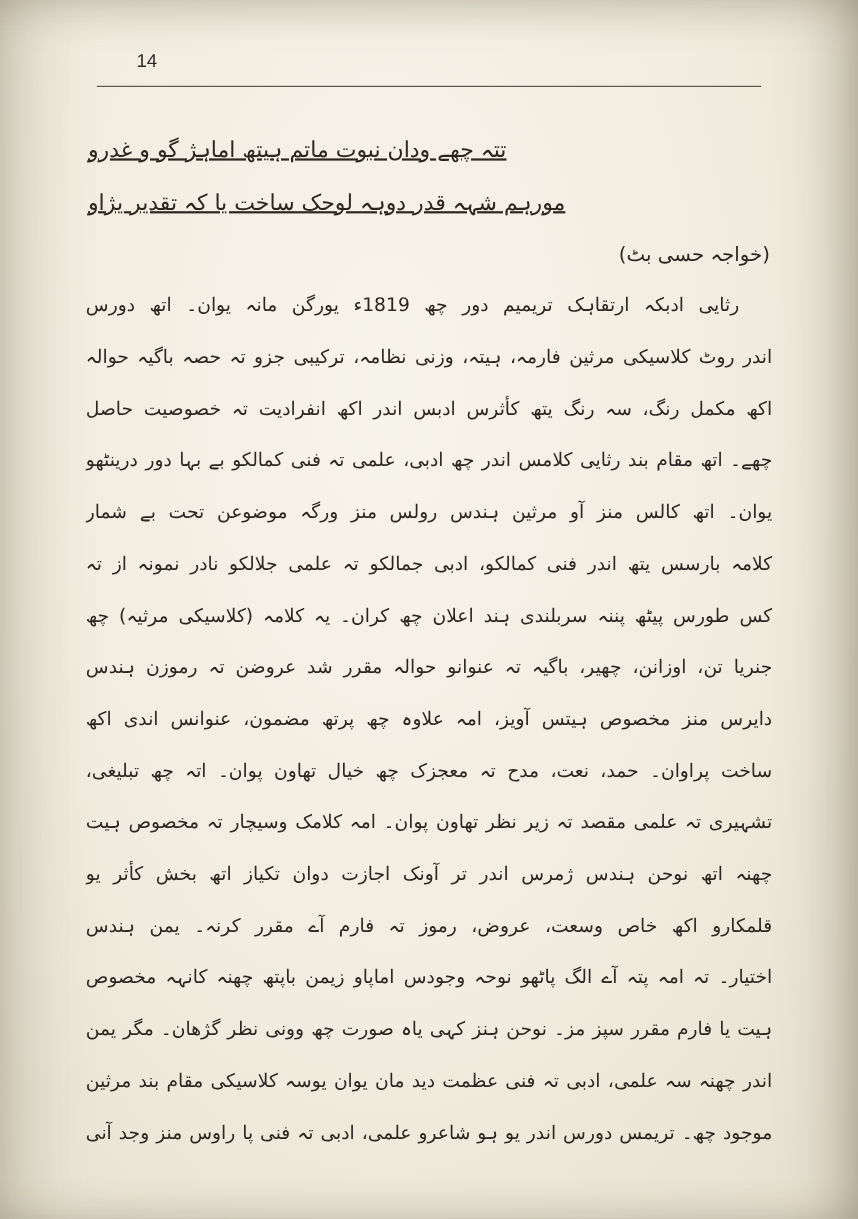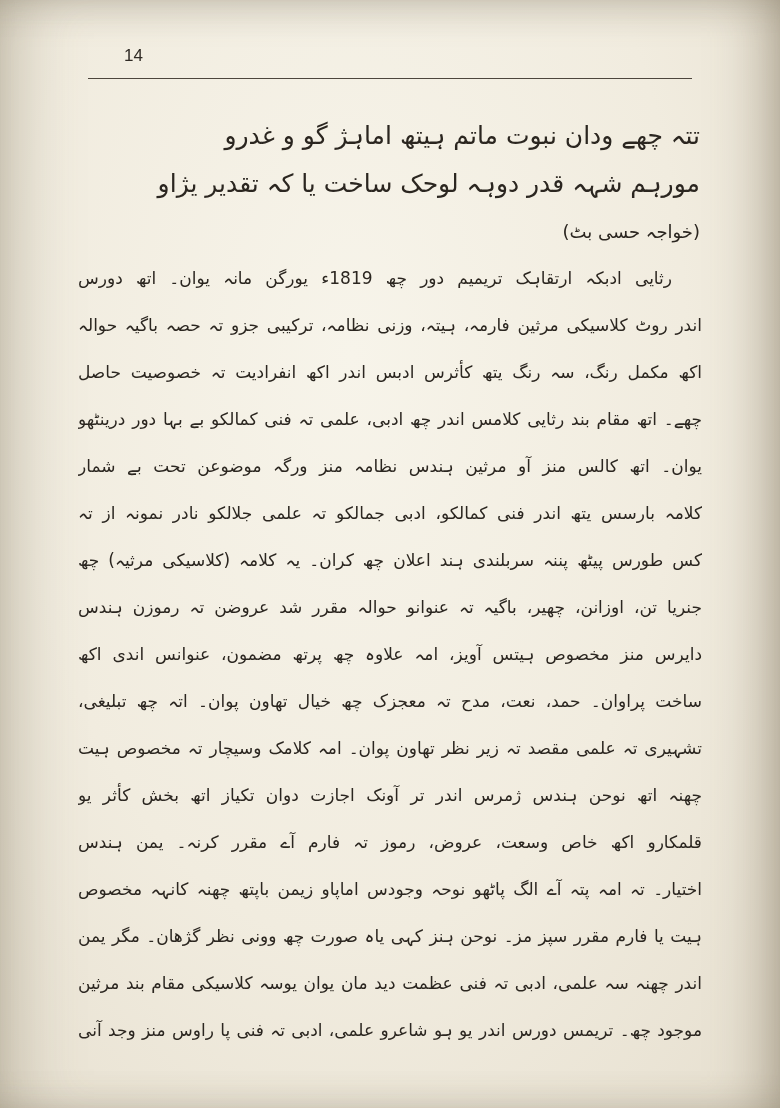--- a/index.html
+++ b/index.html
@@ -34,24 +34,25 @@
   }
   .rule{
     position:absolute;top:78px;right:88px;left:88px;height:0;
     border-top:1.5px solid #4d463d;
   }
   .verse{
     position:absolute;top:112px;right:80px;left:80px;
     direction:rtl;
   }
   .verse .vline{
-    text-align:right;
-    font-size:25px;line-height:48px;
+    text-align:left;
+    font-size:20px;line-height:48px;
     white-space:nowrap;
     color:#2b2620;
+    text-decoration:underline;
   }
   .verse .attribution{
     direction:rtl;
     text-align:right;
     font-size:18px;line-height:48px;
     color:#2b2620;
   }
   .body-text{
     position:absolute;top:255px;right:78px;left:78px;bottom:0;
     direction:rtl;
@@ -84,21 +85,21 @@
     <div class="vline">تتہ چھے ودان نبوت ماتم ہیتھ اماہژ گو و غدرو</div>
     <div class="vline">مورہم شہہ قدر دوہہ لوحک ساخت یا کہ تقدیر یژاو</div>
     <div class="attribution">(خواجہ حسی بٹ)</div>
   </div>
 
   <div class="body-text">
     <div class="bline first">رثایی ادبکہ ارتقاہک تریمیم دور چھ 1819ء یورگن مانہ یوان۔ اتھ دورس</div>
     <div class="bline">اندر روٹ کلاسیکی مرثین فارمہ، ہیتہ، وزنی نظامہ، ترکیبی جزو تہ حصہ باگیہ حوالہ</div>
     <div class="bline">اکھ مکمل رنگ، سہ رنگ یتھ کأثرس ادبس اندر اکھ انفرادیت تہ خصوصیت حاصل</div>
     <div class="bline">چھے۔ اتھ مقام بند رثایی کلامس اندر چھ ادبی، علمی تہ فنی کمالکو بے بہا دور درینٹھو</div>
-    <div class="bline">یوان۔ اتھ کالس منز آو مرثین ہندس نظامہ منز ورگہ موضوعن تحت بے شمار</div>
+    <div class="bline">یوان۔ اتھ کالس منز آو مرثین ہندس رولس منز ورگہ موضوعن تحت بے شمار</div>
     <div class="bline">کلامہ بارسس یتھ اندر فنی کمالکو، ادبی جمالکو تہ علمی جلالکو نادر نمونہ از تہ مقبولیت</div>
     <div class="bline">کس طورس پیٹھ پننہ سربلندی ہند اعلان چھ کران۔ یہ کلامہ (کلاسیکی مرثیہ) چھ</div>
     <div class="bline">جنریا تن، اوزانن، چھیر، باگیہ تہ عنوانو حوالہ مقرر شد عروضن تہ رموزن ہندس</div>
     <div class="bline">دایرس منز مخصوص ہیتس آویز، امہ علاوہ چھ پرتھ مضمون، عنوانس اندی اکھ</div>
     <div class="bline">ساخت پراوان۔ حمد، نعت، مدح تہ معجزک چھ خیال تھاون پوان۔ اتہ چھ تبلیغی،</div>
     <div class="bline">تشہیری تہ علمی مقصد تہ زیر نظر تھاون پوان۔ امہ کلامک وسیچار تہ مخصوص ہیت</div>
     <div class="bline">چھنہ اتھ نوحن ہندس ژمرس اندر تر آونک اجازت دوان تکیاز اتھ بخش کأثر یو</div>
     <div class="bline">قلمکارو اکھ خاص وسعت، عروض، رموز تہ فارم آے مقرر کرنہ۔ یمن ہندس</div>
     <div class="bline">اختیار۔ تہ امہ پتہ آے الگ پاٹھو نوحہ وجودس اماپاو زیمن باپتھ چھنہ کانہہ مخصوص</div>
     <div class="bline">ہیت یا فارم مقرر سپز مز۔ نوحن ہنز کہی یاہ صورت چھ وونی نظر گژھان۔ مگر یمن</div>

